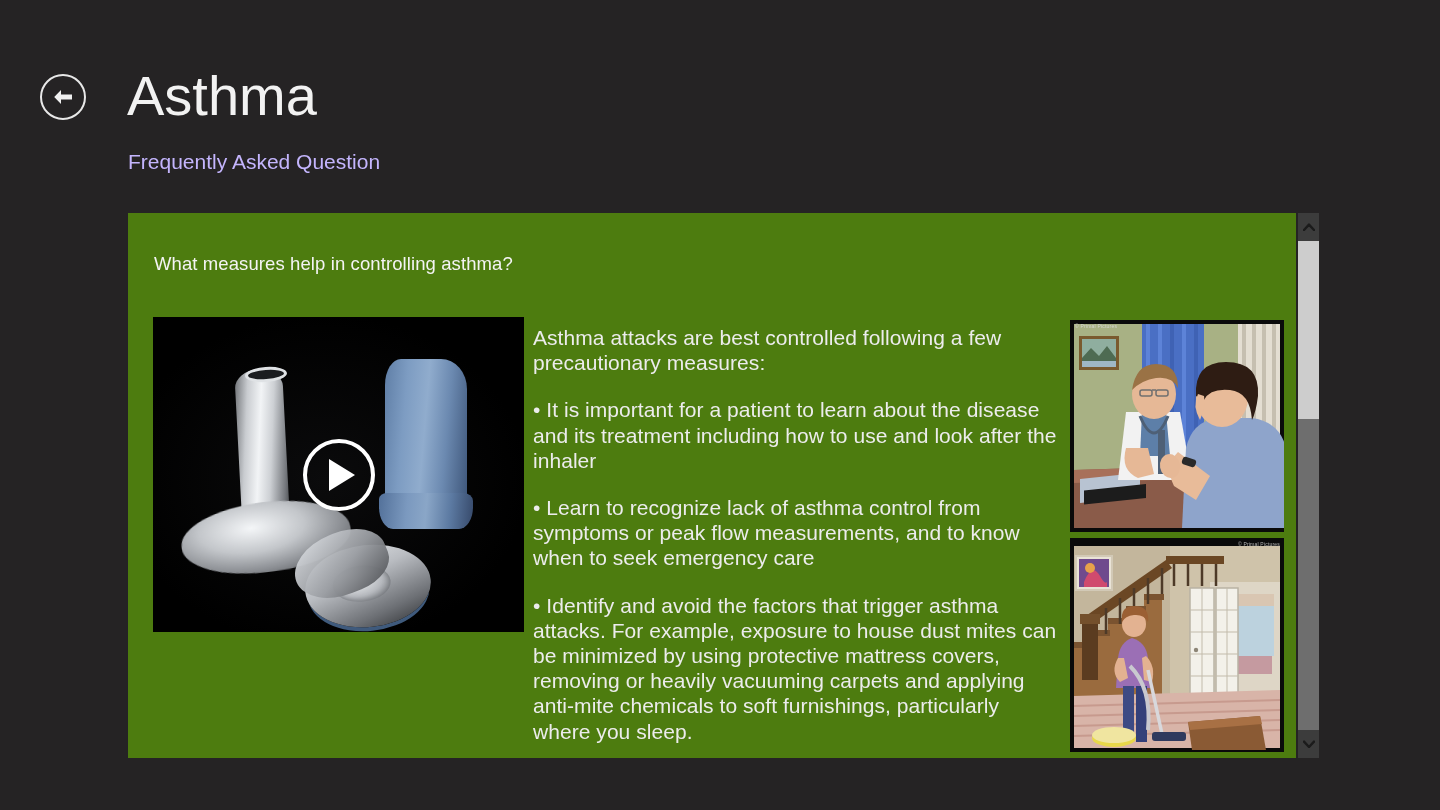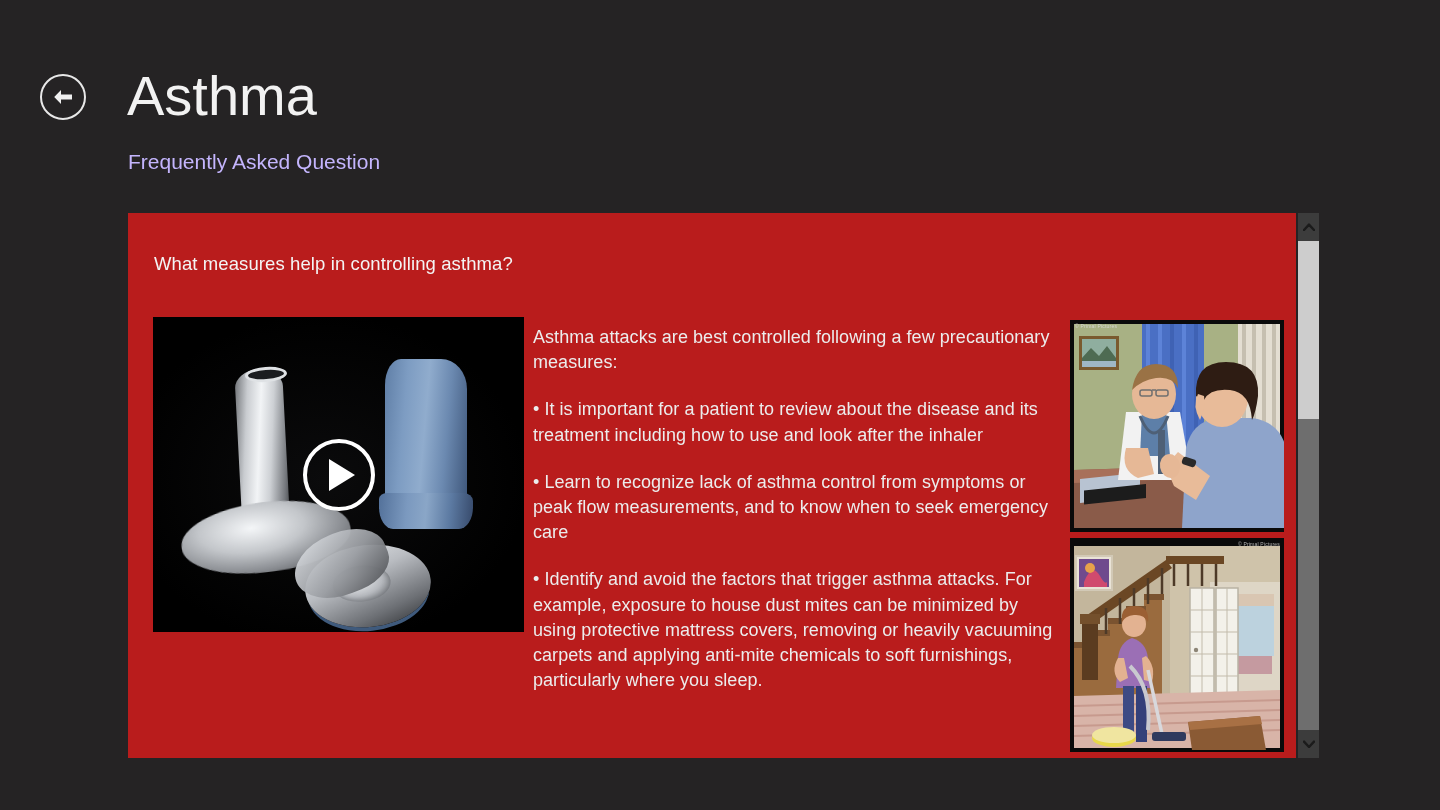--- a/index.html
+++ b/index.html
@@ -30,21 +30,21 @@
   .page-subtitle {
     position: absolute; left: 128px; top: 148px;
     font-size: 21px; font-weight: 400; color: #c4b5fd;
     line-height: 28px;
   }
 
   
   .content-panel {
     position: absolute; left: 128px; top: 213px;
     width: 1168px; height: 545px;
-    background: #b91c1c;
+    background: #4d7c0f;
     overflow: hidden;
     padding-left: 24px;
   }
   .question {
     position: absolute; left: 26px; top: 38px;
     font-size: 18.5px; color: #f4f4f4; line-height: 26px;
     letter-spacing: .1px;
   }
 
   
@@ -116,21 +116,21 @@
   .play-btn .tri {
     width: 0; height: 0; margin-left: 6px;
     border-left: 26px solid #fff;
     border-top: 16px solid transparent;
     border-bottom: 16px solid transparent;
   }
 
   
   .body-copy {
     position: absolute; left: 405px; top: 112px;
-    width: 525px; color: #ececec; font-size: 18px; line-height: 25.2px;
+    width: 525px; color: #ececec; font-size: 21px; line-height: 25.2px;
     letter-spacing: .05px;
   }
   .body-copy p { margin: 0 0 22px 0; }
   .body-copy p.bullet { text-indent: 0; }
 
   
   .illus {
     position: absolute; left: 942px; width: 214px;
     overflow: hidden; background: #000;
   }
@@ -193,21 +193,21 @@
         <div class="dev-blue"></div>
         <div class="dev-blue-foot"></div>
       </div>
       <div class="play-btn">
         <span class="tri"></span>
       </div>
     </div>
 
     <div class="body-copy">
       <p>Asthma attacks are best controlled following a few precautionary measures:</p>
-      <p class="bullet">•  It is important for a patient to review about the disease and its treatment including how to use and look after the inhaler</p>
+      <p class="bullet">•  It is important for a patient to learn about the disease and its treatment including how to use and look after the inhaler</p>
       <p class="bullet">•  Learn to recognize lack of asthma control from symptoms or peak flow measurements, and to know when to seek emergency care</p>
       <p class="bullet">•  Identify and avoid the factors that trigger asthma attacks. For example, exposure to house dust mites can be minimized by using protective mattress covers, removing or heavily vacuuming carpets and applying anti-mite chemicals to soft furnishings, particularly where you sleep.</p>
     </div>
 
     <div class="illus one">
       <svg viewBox="0 0 214 212" preserveAspectRatio="none">
         <rect x="0" y="0" width="214" height="212" fill="#0a0a0a"></rect>
 
         <rect x="4" y="4" width="206" height="204" fill="#a8b184"></rect>
 

